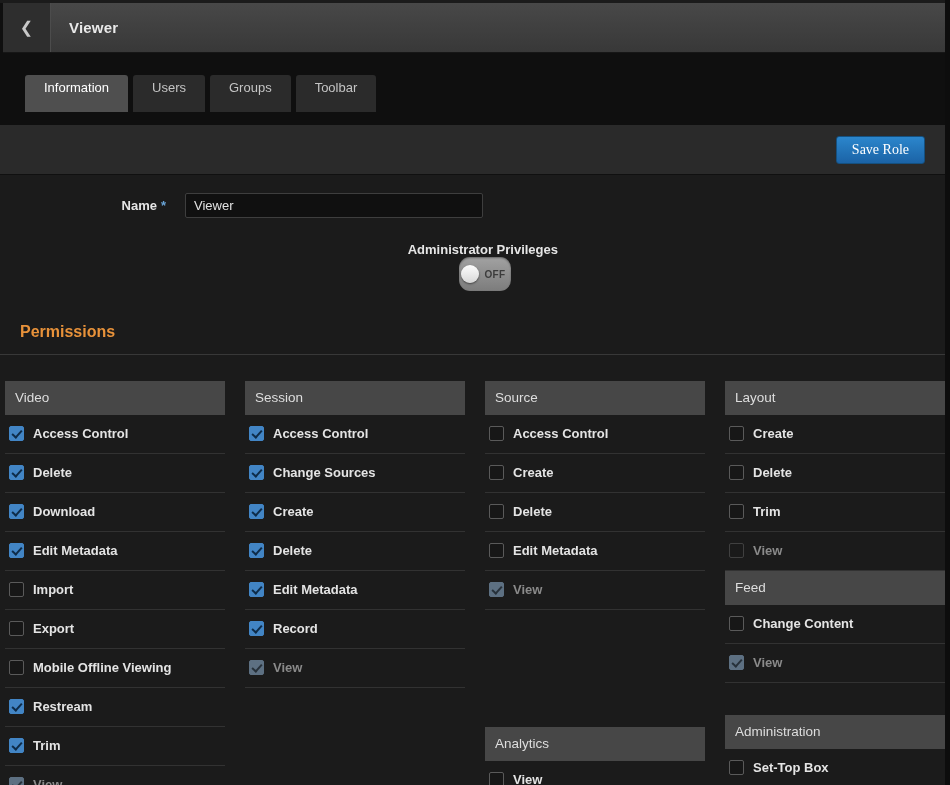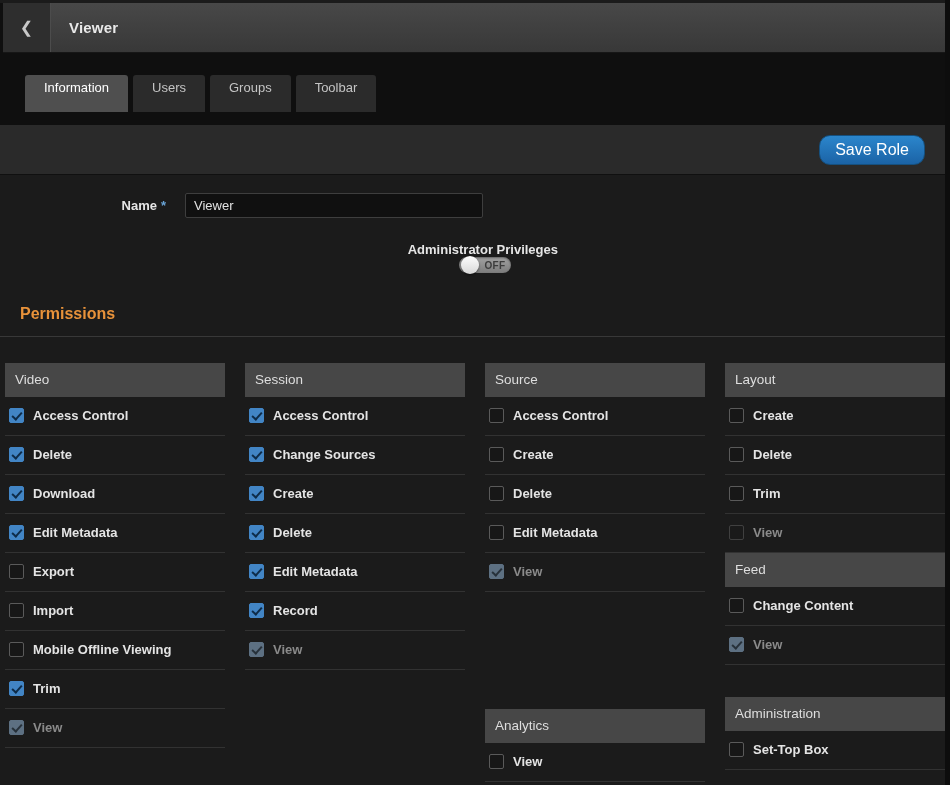--- a/index.html
+++ b/index.html
@@ -64,24 +64,24 @@
     background: #2a2a2a;
     display: flex;
     align-items: center;
     justify-content: flex-end;
     padding-right: 25px;
     border-bottom: 1px solid #101010;
   }
   .save-btn {
     background: linear-gradient(#2b86cc, #1b63a6);
     color: #fff;
-    font-size: 16px;
-    font-family: Liberation Sans, sans-serif;
+    font-size: 14px;
+    font-family: Liberation Serif, serif;
     border: 1px solid #15507f;
-    border-radius: 11px;
+    border-radius: 3px;
     padding: 5px 15px;
     cursor: pointer;
   }
 
   
   .content { padding-top: 18px; }
   .form-row { display: flex; align-items: center; }
   .form-label {
     width: 166px;
     text-align: right;
@@ -100,21 +100,21 @@
     color: #e2e2e2;
     font-size: 13px;
     font-family: inherit;
     padding: 0 8px;
     border-radius: 2px;
   }
   .admin-row { margin-top: 24px; flex-direction: column; }
   .toggle {
     margin-left: 19px;
     width: 52px;
-    height: 16px;
+    height: 34px;
     border-radius: 11px;
     background: linear-gradient(#a2a2a2, #7c7c7c);
     display: flex;
     align-items: center;
     cursor: pointer;
     box-shadow: inset 0 1px 2px rgba(0,0,0,.4);
   }
   .knob {
     width: 18px; height: 18px;
     border-radius: 50%;
@@ -235,29 +235,33 @@
           <div class="perm-row">
             <span class="checkbox checked"></span>
             <span class="perm-label">Download</span>
           </div>
           <div class="perm-row">
             <span class="checkbox checked"></span>
             <span class="perm-label">Edit Metadata</span>
           </div>
           <div class="perm-row">
             <span class="checkbox unchecked"></span>
+            <span class="perm-label">Import</span>
+          </div>
+          <div class="perm-row">
+            <span class="checkbox unchecked"></span>
             <span class="perm-label">Export</span>
           </div>
           <div class="perm-row">
             <span class="checkbox unchecked"></span>
-            <span class="perm-label">Import</span>
-          </div>
-          <div class="perm-row">
-            <span class="checkbox unchecked"></span>
             <span class="perm-label">Mobile Offline Viewing</span>
+          </div>
+          <div class="perm-row">
+            <span class="checkbox checked"></span>
+            <span class="perm-label">Restream</span>
           </div>
           <div class="perm-row">
             <span class="checkbox checked"></span>
             <span class="perm-label">Trim</span>
           </div>
           <div class="perm-row disabled">
             <span class="checkbox checked"></span>
             <span class="perm-label">View</span>
           </div>
         </section>

